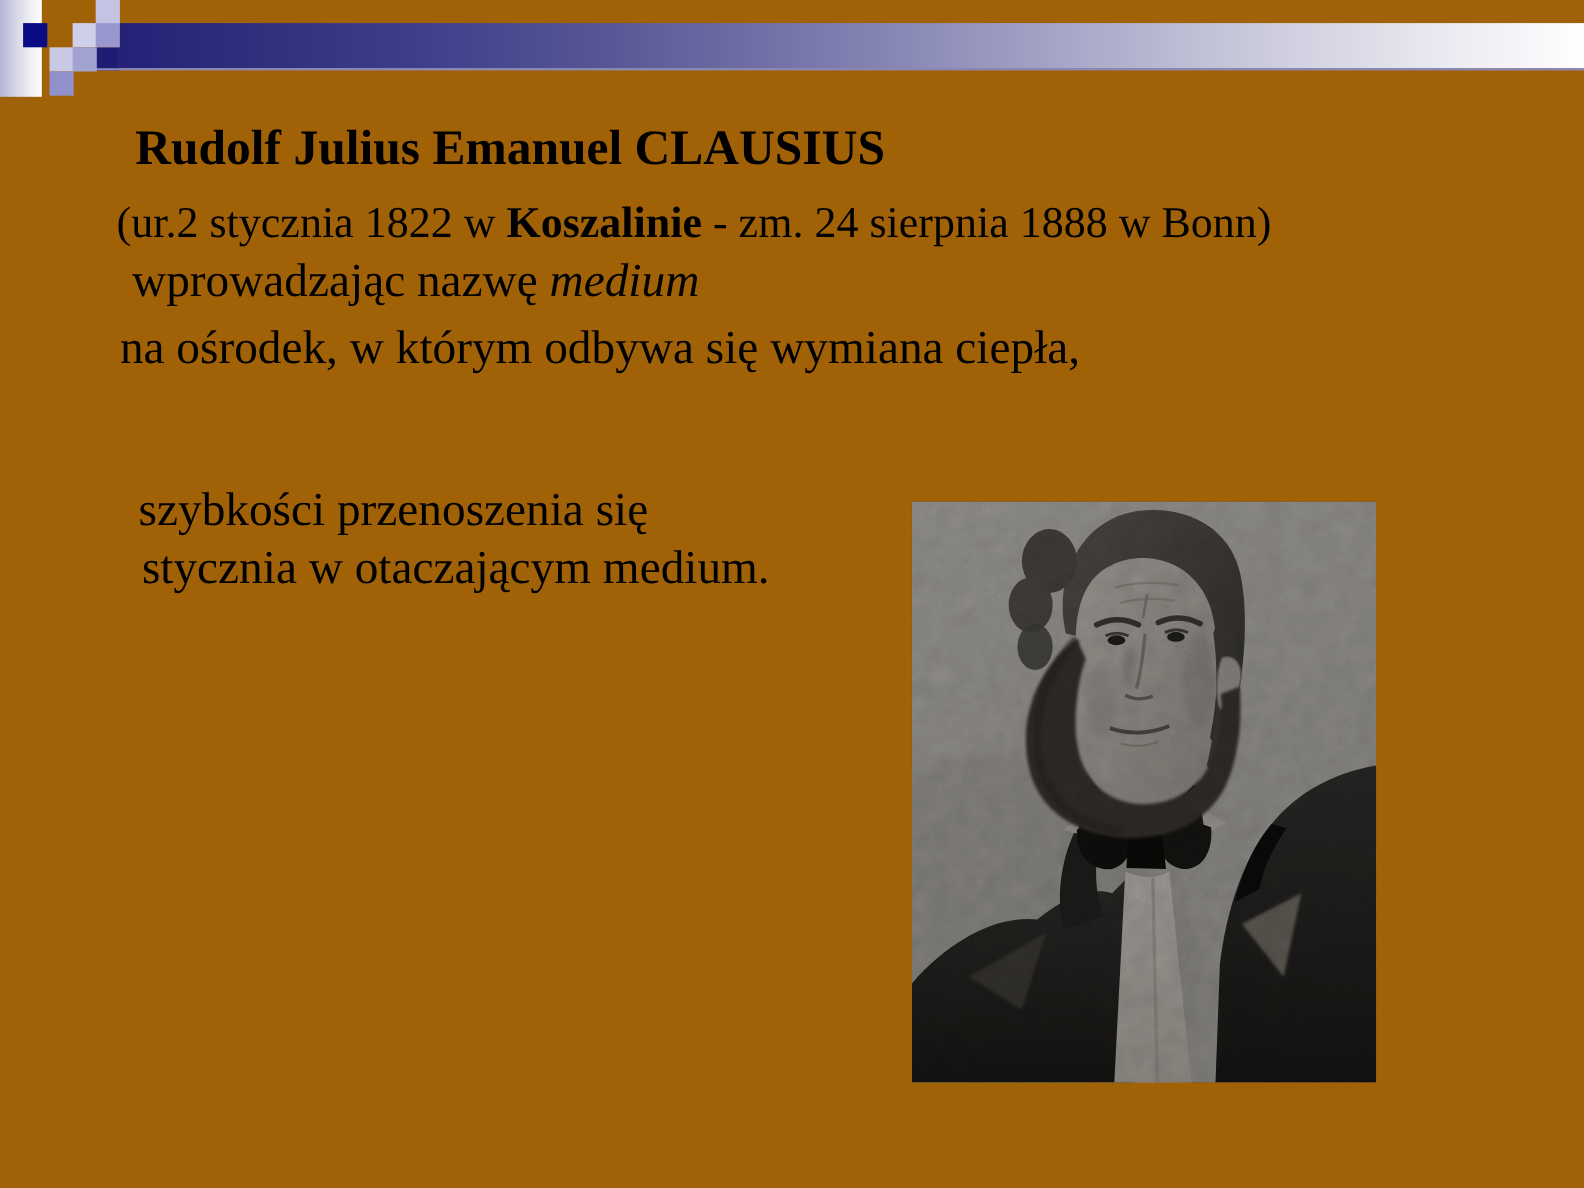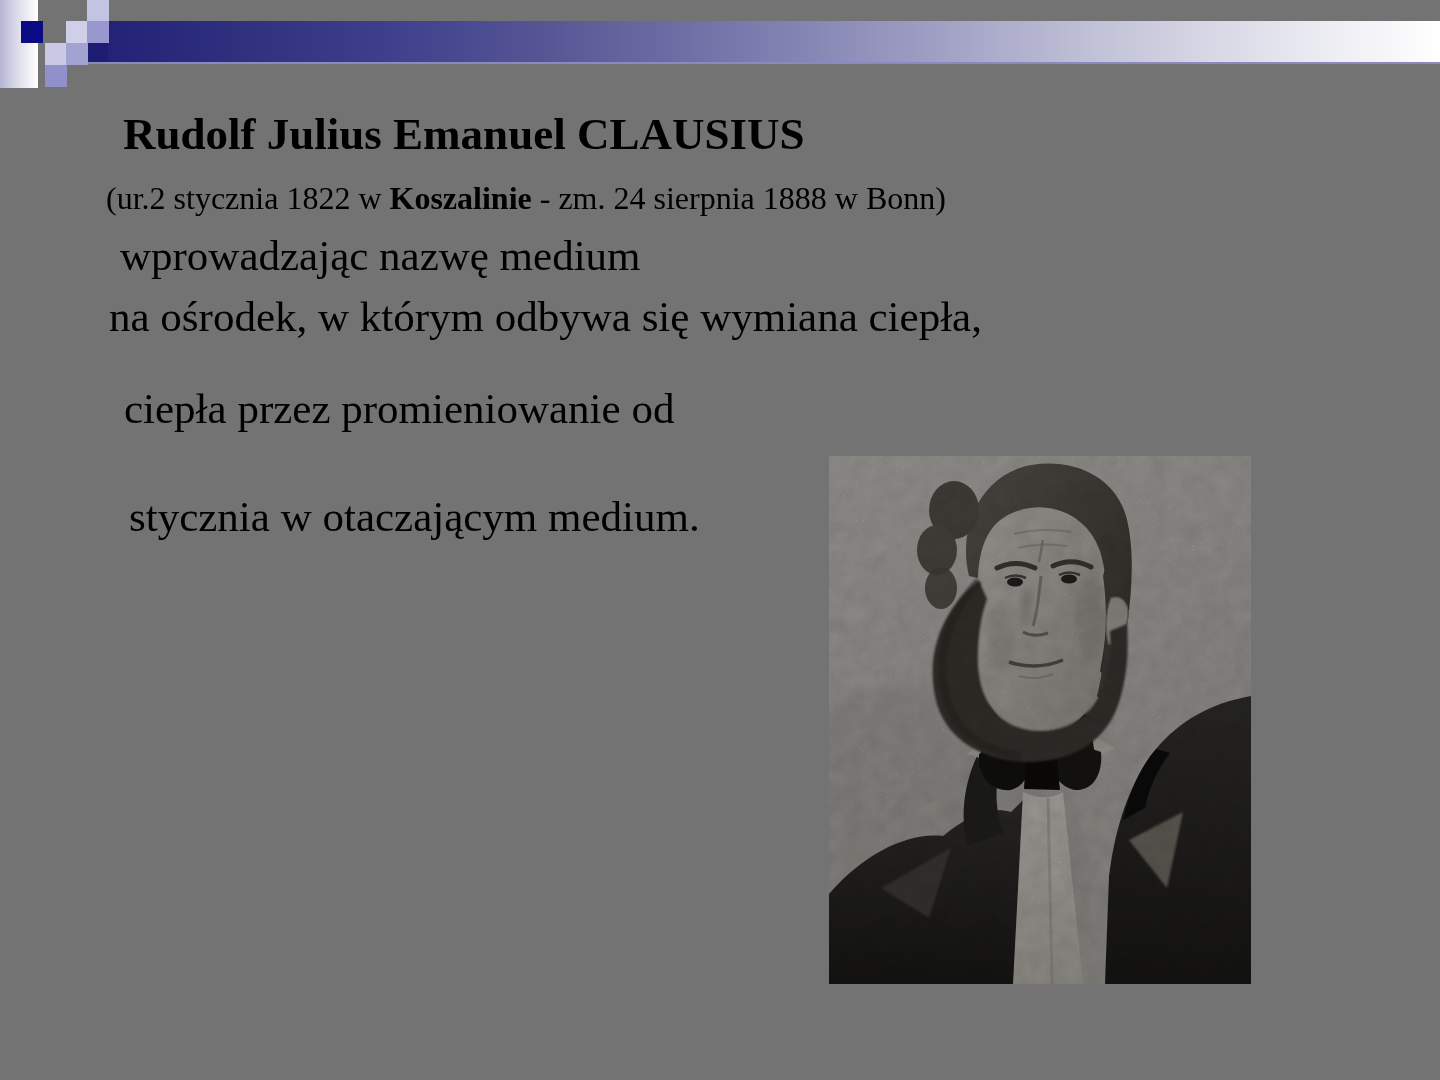--- a/index.html
+++ b/index.html
@@ -1,17 +1,17 @@
 <!DOCTYPE html>
 <html><head>
 <meta charset="utf-8">
 <style>
   html,body{margin:0;padding:0;background:#ffffff;}
   .slide{
-    position:relative;width:1440px;height:1080px;background:#737373;overflow:hidden;
+    position:relative;width:1440px;height:1080px;background:#a16207;overflow:hidden;
     font-family:"Liberation Serif","DejaVu Serif",serif;color:#000000;
   }
   
   .left-strip{position:absolute;left:0;top:0;width:38px;height:88px;
     background:linear-gradient(to right,#b4b4d4 0%,#dcdcea 45%,#ffffff 100%);}
   .band{position:absolute;left:108px;top:21px;width:1332px;height:41px;
     border-bottom:2px solid #8a8ac0;
     background:linear-gradient(to right,#232277 0%,#30307f 10%,#3d3d8c 20%,#565695 33%,
       #7a7aad 48%,#9f9fc4 62%,#c6c6da 76%,#e9e9f1 90%,#ffffff 100%);}
   .band-step{position:absolute;left:87px;top:43px;width:21px;height:19px;
@@ -20,30 +20,30 @@
   .sq-navy{left:21px;top:21px;background:#0b0b86;}
   .sq-l1{left:66px;top:21px;background:#cfcfe9;}
   .sq-l2{left:87px;top:0;background:#c3c3e3;}
   .sq-m1{left:87px;top:21px;background:#9898ce;}
   .sq-l3{left:45px;top:43px;background:#c9c9e6;}
   .sq-m2{left:66px;top:43px;background:#a3a3d2;}
   .sq-m3{left:45px;top:65px;background:#9090ca;}
   
   .txt{position:absolute;white-space:nowrap;line-height:1;}
   .title{left:123px;top:112px;font-size:45px;font-weight:bold;}
-  .subtitle{left:106px;top:182px;font-size:32px;}
+  .subtitle{left:106px;top:182px;font-size:40px;}
   .subtitle b{font-weight:bold;}
   .bodyline{font-size:43px;}
   .b1{left:120px;top:234px;}
   .b2{left:109px;top:295px;}
   .b3{left:122px;top:349px;}
   .b4{left:124px;top:387px;}
   .b5{left:126px;top:442px;}
   .b6{left:129px;top:495px;}
-  .b1 .it{}
+  .b1 .it{font-style:italic;}
   
   .portrait{position:absolute;left:829px;top:456px;width:422px;height:528px;}
 </style>
 </head>
 <body>
 
 <div class="slide">
 
   <div class="deco">
     <div class="left-strip"></div>
@@ -57,21 +57,21 @@
     <div class="sq sq-m2"></div>
     <div class="sq sq-m3"></div>
   </div>
 
   <div class="txt title">Rudolf Julius Emanuel CLAUSIUS</div>
 
   <div class="txt subtitle"><span>(ur.2 stycznia 1822 w </span><b>Koszalinie</b><span> - zm. 24 sierpnia 1888 w Bonn)</span></div>
 
   <div class="txt bodyline b1"><span>wprowadzając nazwę </span><span class="it">medium</span></div>
   <div class="txt bodyline b2">na ośrodek, w którym odbywa się wymiana ciepła,</div>
-  <div class="txt bodyline b4">ciepła przez promieniowanie od</div>
+  <div class="txt bodyline b5">szybkości przenoszenia się</div>
   <div class="txt bodyline b6">stycznia w otaczającym medium.</div>
 
   <svg class="portrait" viewBox="0 0 422 528" xmlns="http://www.w3.org/2000/svg" role="img">
     <defs>
       <linearGradient id="bgG" x1="0" y1="0" x2="0.3" y2="1">
         <stop offset="0" stop-color="#d6d3ce"></stop>
           <stop offset="0.6" stop-color="#c9c6c1"></stop>
           <stop offset="1" stop-color="#c0bdb7"></stop>
       </linearGradient>
       <linearGradient id="faceG" x1="0" y1="0" x2="1" y2="1">

